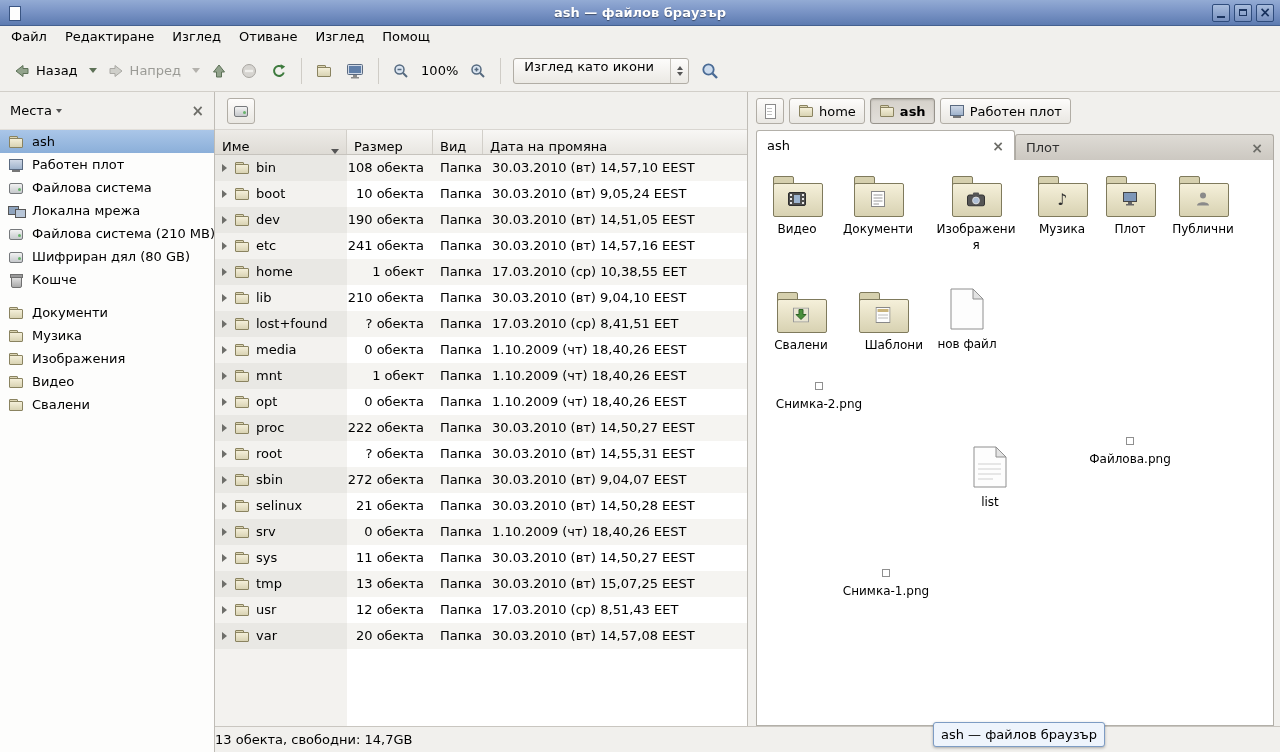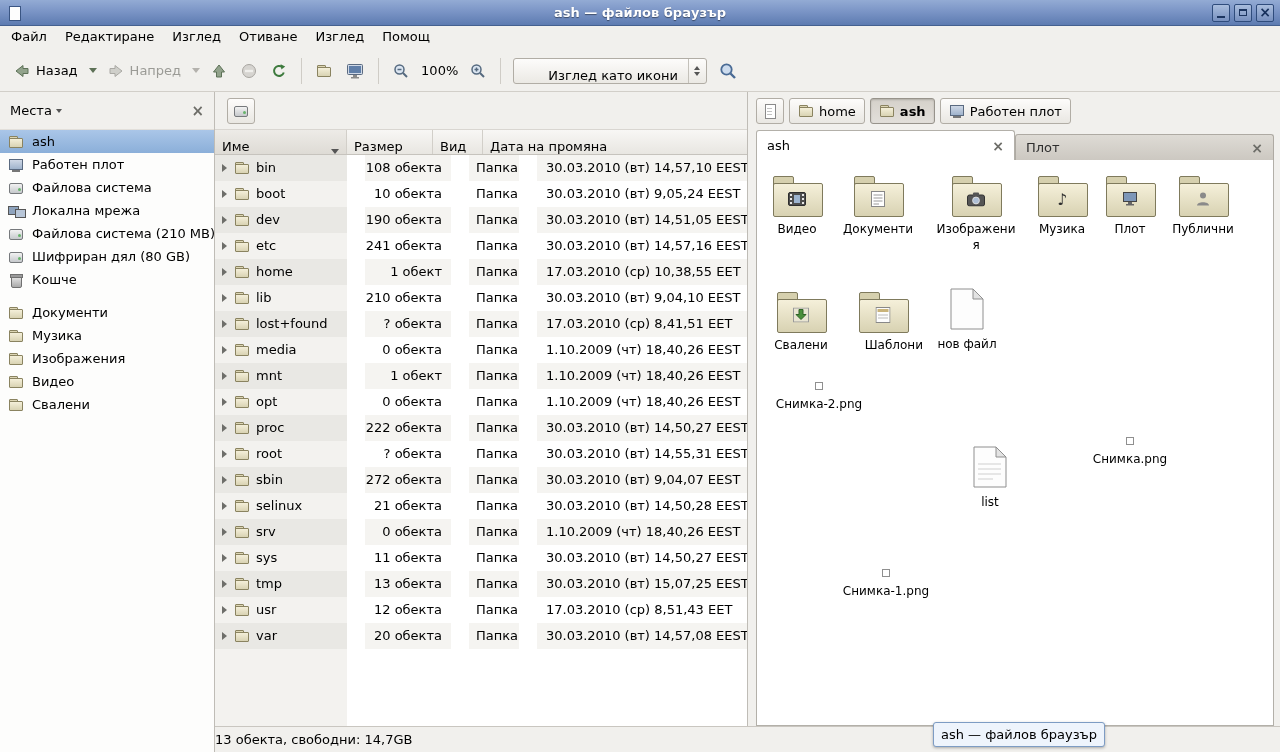--- a/index.html
+++ b/index.html
@@ -32,21 +32,21 @@
   .toolbar { position:absolute; left:0; top:50px; width:1280px; height:42px; background:#f1f0ed;
     border-bottom:1px solid #d2cfc9; display:flex; align-items:center; padding:0 8px; gap:2px; }
   .tbtn { display:flex; align-items:center; gap:6px; padding:5px 6px; border-radius:3px; }
   .tbtn.disabled { color:#9b9b96; }
   .chev { padding:5px 3px; }
   .tri-down { width:0; height:0; border-left:4px solid transparent; border-right:4px solid transparent; border-top:5px solid #5d7157; }
   .disabled .tri-down { border-top-color:#b4b2ad; }
   .tsep { width:1px; height:26px; background:#cfccc6; margin:0 6px; }
   .zoomlabel { padding:0 4px; }
   .combo { height:26px; min-width:176px; border:1px solid #b1ada5; border-radius:3px;
-    background:linear-gradient(#fdfcfb,#ebe9e4); display:flex; align-items:flex-end; margin:0 4px;padding-left:24px; }
+    background:linear-gradient(#fdfcfb,#ebe9e4); display:flex; align-items:flex-start; margin:0 4px; }
   .combo > span:first-child { padding:0 10px; flex:1; }
   .combo-arrows { width:18px; height:100%; border-left:1px solid #c4c1ba; display:flex; flex-direction:column;
     align-items:center; justify-content:center; gap:2px; }
   .tri-up-s { width:0; height:0; border-left:3.5px solid transparent; border-right:3.5px solid transparent; border-bottom:4px solid #555; }
   .tri-dn-s { width:0; height:0; border-left:3.5px solid transparent; border-right:3.5px solid transparent; border-top:4px solid #555; }
 
   
   .pi { display:inline-block; width:16px; height:16px; position:relative; flex:none; }
   .pi.folder::before { content:""; position:absolute; left:1px; top:2px; width:7px; height:4px;
     border:1px solid #8a8360; background:#ddd6b4; border-radius:1px 1px 0 0; }
@@ -88,21 +88,21 @@
     border-bottom:1px solid #d9d6d1; }
   .smallbtn { width:28px; height:26px; border:1px solid #b1ada5; border-radius:3px;
     background:linear-gradient(#fdfcfb,#e9e7e2); display:flex; align-items:center; justify-content:center; }
   .cols { height:25px; display:flex; background:linear-gradient(#f8f7f5,#e8e6e1); border-bottom:1px solid #c6c3bd; }
   .col { display:flex; align-items:flex-end; padding:0 7px; border-right:1px solid #d2cfc9; overflow:hidden; white-space:nowrap;gap:35px; }
   .col.sorted { background:linear-gradient(#edebe7,#dedbd5); }
   .w-name { width:132px; } .w-size { width:86px; justify-content:flex-start; } .w-type { width:50px; } .w-date { flex:1; border-right:none; }
   .sortarrow { margin-left:auto; width:0; height:0; border-left:4px solid transparent; border-right:4px solid transparent; border-top:5px solid #555; }
   .rows { position:absolute; left:0; top:63px; right:0; bottom:0; overflow:hidden;
     background:linear-gradient(to right,#f3f2ef 0,#f3f2ef 132px,#fff 132px); }
-  .trow { display:flex; height:26px;gap:18px; }
+  .trow { display:flex; height:26px; }
   .tc { overflow:hidden; white-space:nowrap; line-height:26px; }
   .tc.c-name { width:132px; background:#f3f2ef; display:flex; align-items:center; }
   .tc.c-size { width:86px; background:#fff; text-align:right; padding-right:9px; }
   .tc.c-type { width:50px; background:#fff; padding-left:7px; }
   .tc.c-date { flex:1; background:#fff; padding-left:9px; }
   .trow:nth-of-type(odd) .c-name { background:#e9e8e4; }
   .trow:nth-of-type(odd) .c-size, .trow:nth-of-type(odd) .c-type, .trow:nth-of-type(odd) .c-date { background:#f5f4f1; }
   .exp { width:0; height:0; border-top:4px solid transparent; border-bottom:4px solid transparent;
     border-left:5px solid #6e6e6a; margin:0 7px 0 7px; flex:none; }
   .fname { margin-left:6px; }
@@ -736,21 +736,21 @@
                   <line x1="5" y1="28" x2="28" y2="28"></line>
                   <line x1="5" y1="33" x2="20" y2="33"></line>
                 </g>
               </svg>
           </div>
           <div class="ivlabel">list</div>
         </div>
 
         <div class="ivitem wide" style="left:321px;top:273px;">
           <span class="thumb"><span class="tinner t-store"><span class="grid"></span></span></span>
-          <div class="ivlabel">Снимка.png</div>
+          <div class="ivlabel">Файлова.png</div>
         </div>
 
         <div class="ivitem wide" style="left:77px;top:405px;">
           <span class="thumb"><span class="tinner t-fm"></span></span>
           <div class="ivlabel">Снимка-1.png</div>
         </div>
 
       </div>
     </div>
   </div>

